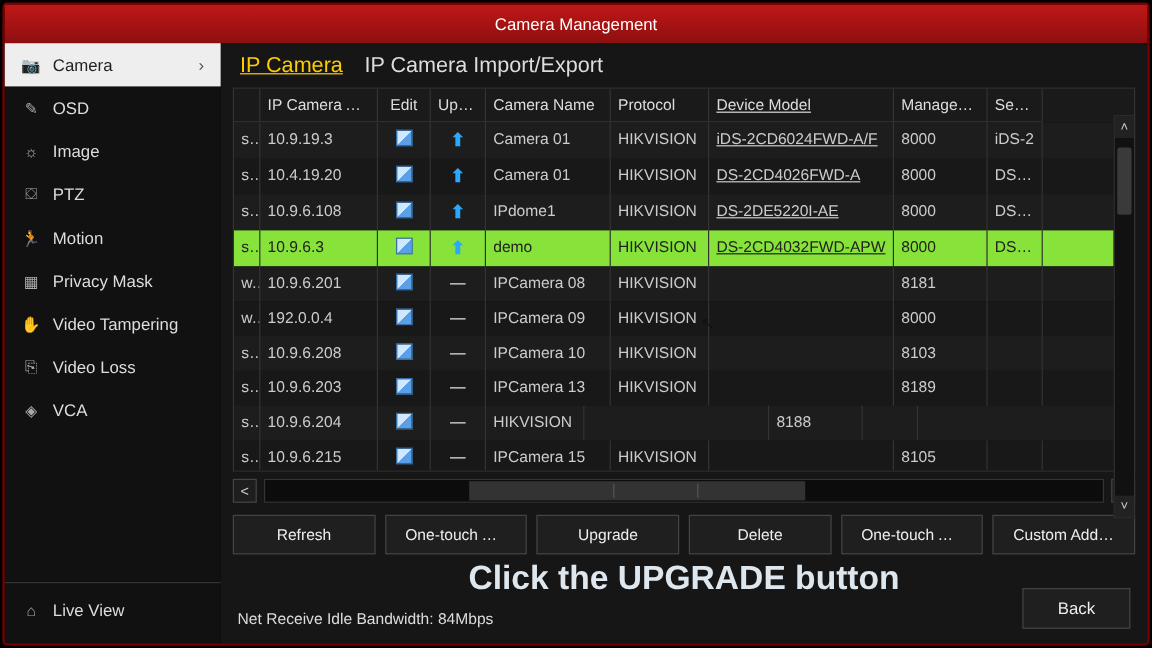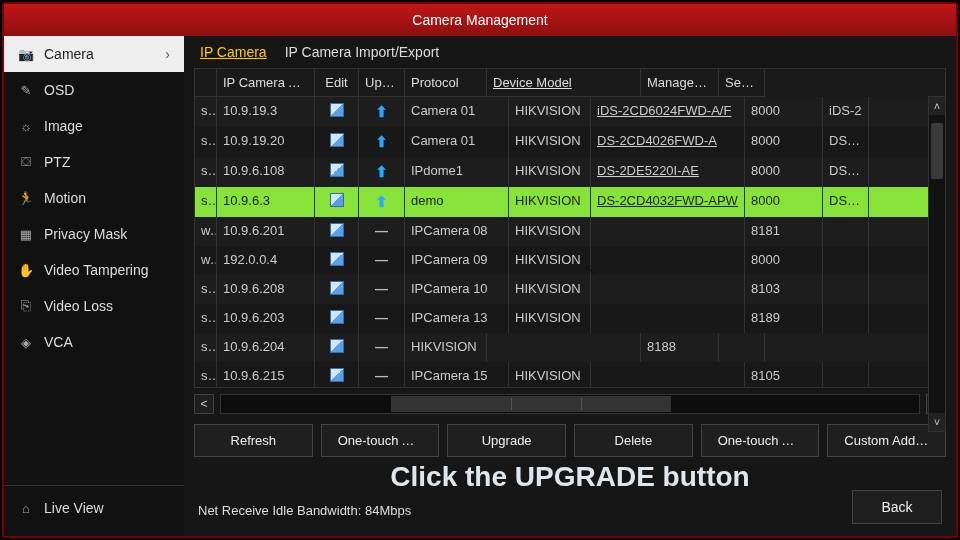--- a/index.html
+++ b/index.html
@@ -8,21 +8,21 @@
   .title-bar { background: linear-gradient(#c01717,#8d0f0f); height: 32px; display:flex; align-items:center; justify-content:center; color:#fff; font-size:14px; }
   .content { display:flex; height: calc(100% - 32px); }
   .sidebar { width: 180px; background:#111; }
   .sidebar-item { display:flex; align-items:center; gap:10px; padding:10px 14px; color:#ddd; font-size:14px; cursor:pointer; }
   .sidebar-item.active { background:#eee; color:#222; justify-content:space-between; }
   .sidebar-item.active .lbl-row { display:flex; gap:10px; align-items:center; }
   .sidebar-item .chev { color:#555; }
   .sidebar-item.liveview { border-top:1px solid #333; padding-top:14px; position:absolute; bottom:10px; left:0; width:180px; }
   .sidebar-icon { width:16px; height:16px; display:inline-flex; align-items:center; justify-content:center; font-size:13px; color:#aaa; }
   .main { flex:1; background:#161616; position:relative; display:flex; flex-direction:column; }
-  .tabs { display:flex; gap:18px; padding:8px 16px; font-size:14px; }
+  .tabs { display:flex; gap:18px; padding:8px 16px; font-size:18px; }
   .tab { color:#ddd; cursor:pointer; }
   .tab.active { color:#ffcc00; text-decoration:underline; }
   .table-wrap { margin:0 10px; border:1px solid #333; }
   .thead { display:flex; background:#1a1a1a; color:#ddd; font-size:13px; }
   .th, .td { padding:6px 6px; border-right:1px solid #333; overflow:hidden; white-space:nowrap; text-overflow:ellipsis; font-size:13px; }
   .th { border-bottom:1px solid #333; }
   .c-chk{width:22px;text-align:center;}
   .c-addr{width:98px;}
   .c-edit{width:44px;text-align:center;}
   .c-upg{width:46px;text-align:center;}
@@ -112,40 +112,41 @@
       <div class="tabs" id="tabs">
           <span class="tab active">IP Camera</span>
           <span class="tab">IP Camera Import/Export</span>
         </div>
       <div class="table-wrap">
         <div class="thead">
           <div class="th c-chk"></div>
           <div class="th c-addr">IP Camera Addr...</div>
           <div class="th c-edit">Edit</div>
           <div class="th c-upg">Upgr...</div>
+          <div class="th c-name">Camera Name</div>
           <div class="th c-proto">Protocol</div>
           <div class="th c-model">Device Model</div>
           <div class="th c-mgmt">Managem...</div>
           <div class="th c-serial">Serial</div>
         </div>
         <div class="rows" id="rows">
             <div class="row">
               <div class="td c-chk">s...</div>
               <div class="td c-addr">10.9.19.3</div>
               <div class="td c-edit"><span class="edit-icon"></span></div>
               <div class="td c-upg"><span class="up-arrow">⬆</span></div>
               <div class="td c-name">Camera 01</div>
               <div class="td c-proto">HIKVISION</div>
               <div class="td c-model">iDS-2CD6024FWD-A/F</div>
               <div class="td c-mgmt">8000</div>
               <div class="td c-serial">iDS-2</div>
             </div>
             <div class="row">
               <div class="td c-chk">s...</div>
-              <div class="td c-addr">10.9.19.20</div>
+              <div class="td c-addr">10.4.19.20</div>
               <div class="td c-edit"><span class="edit-icon"></span></div>
               <div class="td c-upg"><span class="up-arrow">⬆</span></div>
               <div class="td c-name">Camera 01</div>
               <div class="td c-proto">HIKVISION</div>
               <div class="td c-model">DS-2CD4026FWD-A</div>
               <div class="td c-mgmt">8000</div>
               <div class="td c-serial">DS-2(</div>
             </div>
             <div class="row">
               <div class="td c-chk">s...</div>

